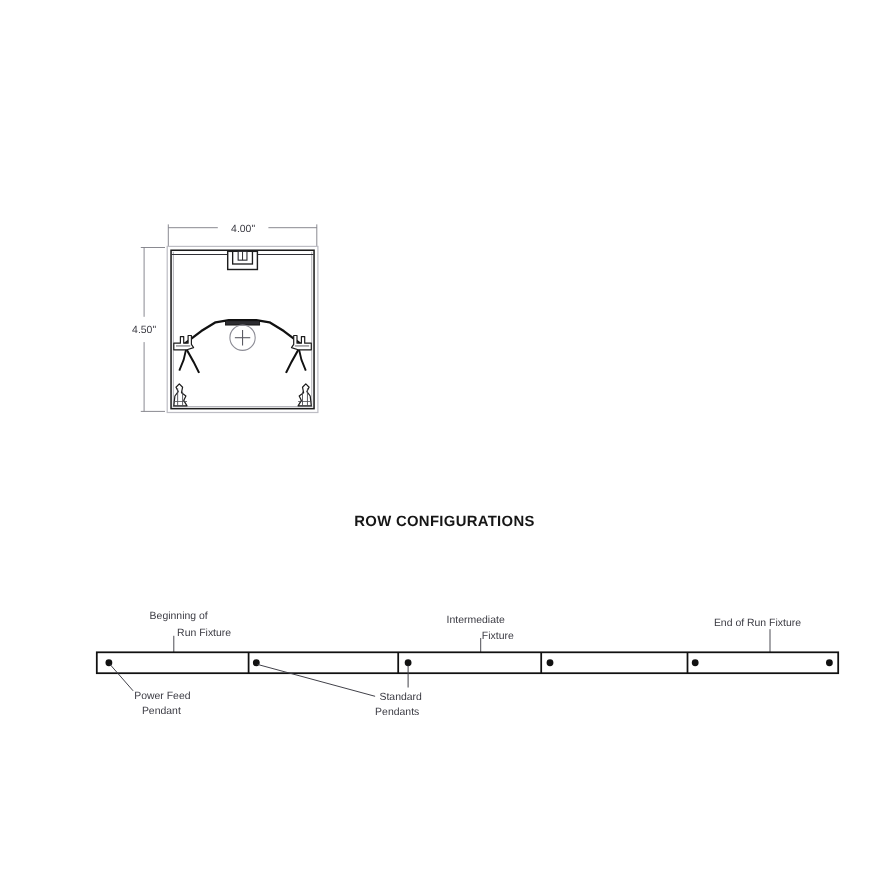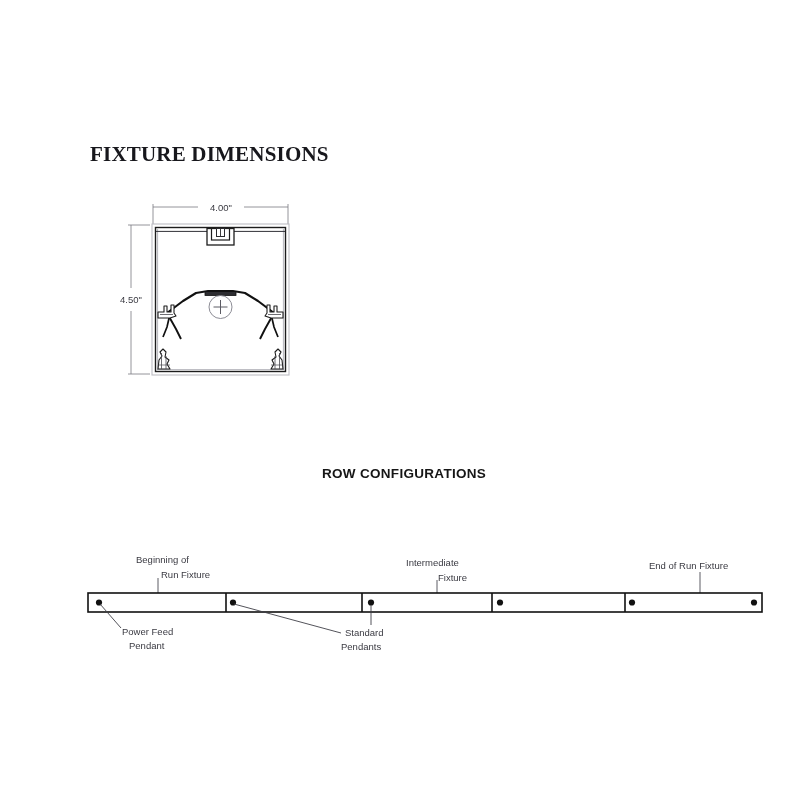--- a/index.html
+++ b/index.html
@@ -60,21 +60,20 @@
   .calloutText {
     font-size: 9.5px;
     fill: #2b2b33;
   }
 </style>
 </head>
 <body>
 
 <div id="page">
 
-  <div class="abs" id="fixture-dimensions-title">FIXTURE DIMENSIONS</div>
 
   <svg class="draw" id="cross-section-svg" viewBox="0 0 800 800">
 
     <g>
 
       <line x1="153" y1="204" x2="153" y2="224" stroke="#7a7a82" stroke-width="0.8"></line>
 
       <line x1="288" y1="204" x2="288" y2="224" stroke="#7a7a82" stroke-width="0.8"></line>
 
       <line x1="153" y1="207" x2="198" y2="207" stroke="#7a7a82" stroke-width="0.8"></line>

